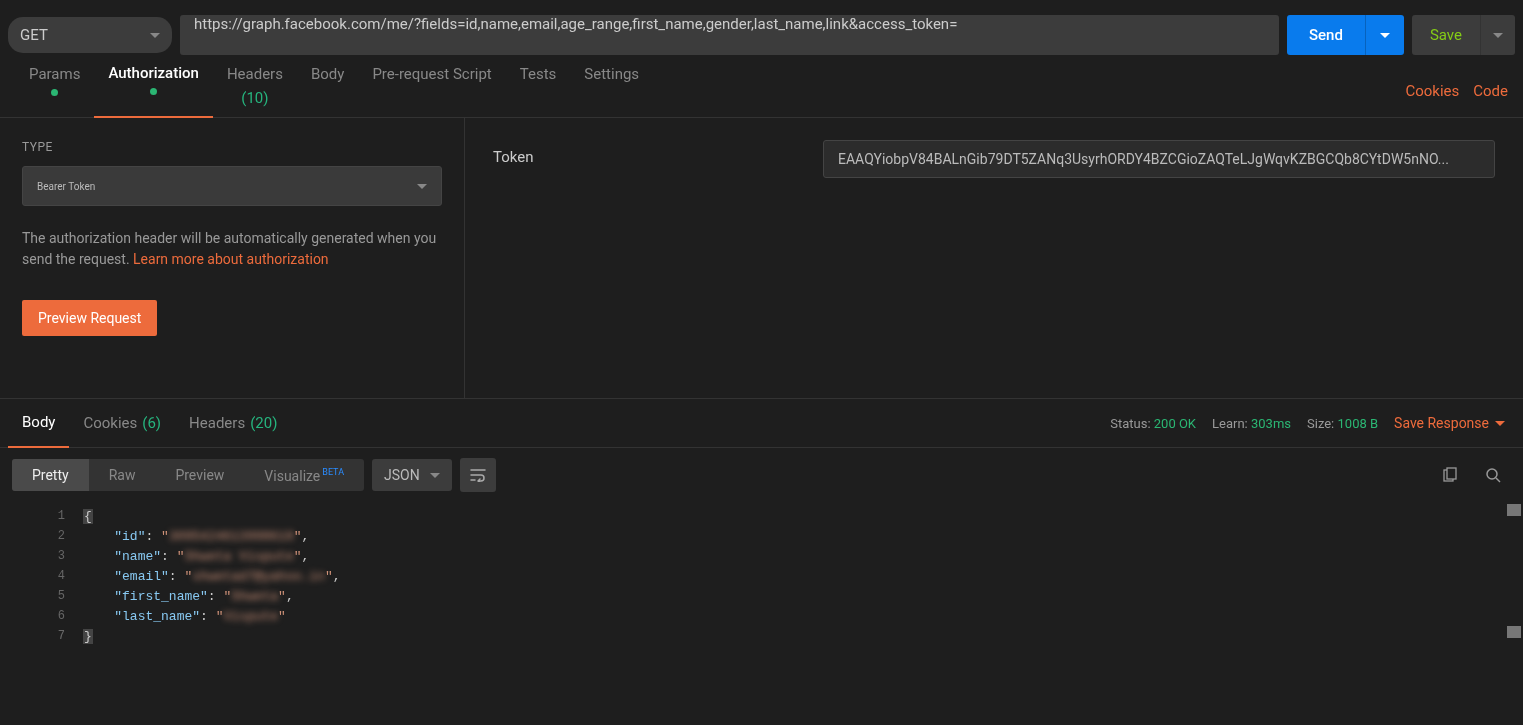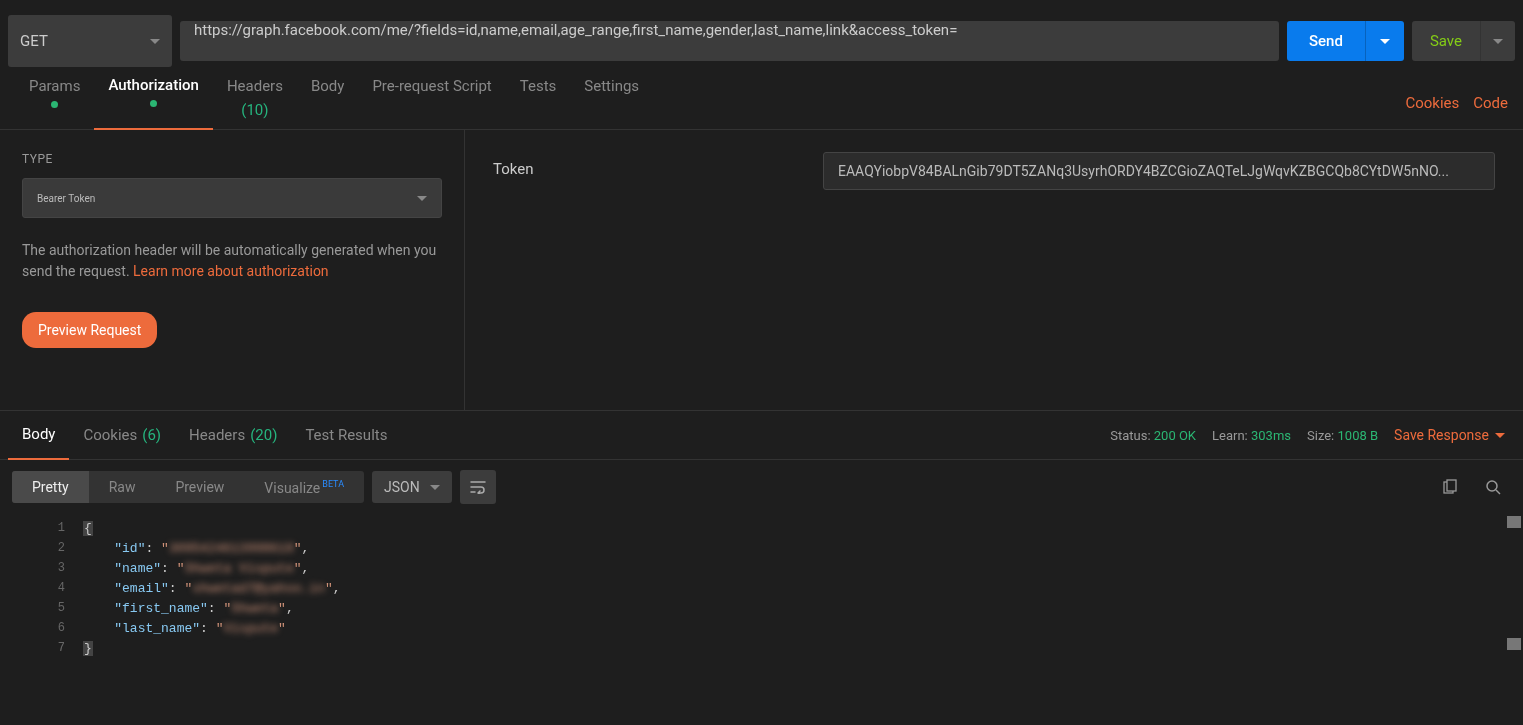--- a/index.html
+++ b/index.html
@@ -15,26 +15,26 @@
   }
   .request-bar {
     display: flex;
     align-items: center;
     padding: 15px 8px 10px 8px;
     gap: 8px;
   }
   .method-select {
     background: #3c3c3c;
     color: #ccc;
-    height: 52px;
+    height: 36px;
     width: 140px;
     display: flex;
     align-items: center;
     padding: 0 12px;
-    border-radius: 3px;
+    border-radius: 15px;
     justify-content: space-between;
     font-size: 15px;
   }
   .url-input {
     background: #3c3c3c;
     color: #ccc;
     height: 40px;
     flex: 1;
     display: flex;
     align-items: flex-start;
@@ -172,21 +172,21 @@
   .auth-desc a {
     color: #ed6b3c;
     text-decoration: none;
   }
   .preview-btn {
     margin-top: 30px;
     background: #ed6b3c;
     color: #fff;
     padding: 10px 16px;
     display: inline-block;
-    border-radius: 14px;
+    border-radius: 2px;
     font-size: 14px;
   }
   .auth-right {
     flex: 1;
     padding: 22px 28px;
     display: flex;
     gap: 30px;
   }
   .token-label {
     color: #ccc;
@@ -423,23 +423,20 @@
     <span>Body</span>
   </div>
   <div class="rtab">
     <span>Cookies</span>
     <span class="tab-count">(6)</span>
   </div>
   <div class="rtab">
     <span>Headers</span>
     <span class="tab-count">(20)</span>
   </div>
-  <div class="rtab">
-    <span>Test Results</span>
-  </div>
   <div class="status-area">
     <span><span>Status:</span> <span class="status-val">200 OK</span></span>
     <span><span>Learn:</span> <span class="status-val">303ms</span></span>
     <span><span>Size:</span> <span class="status-val">1008 B</span></span>
     <span class="save-response">
       <span>Save Response</span>
       <span class="caret-down" style="border-top-color:#ed6b3c"></span>
     </span>
   </div>
 </div>

